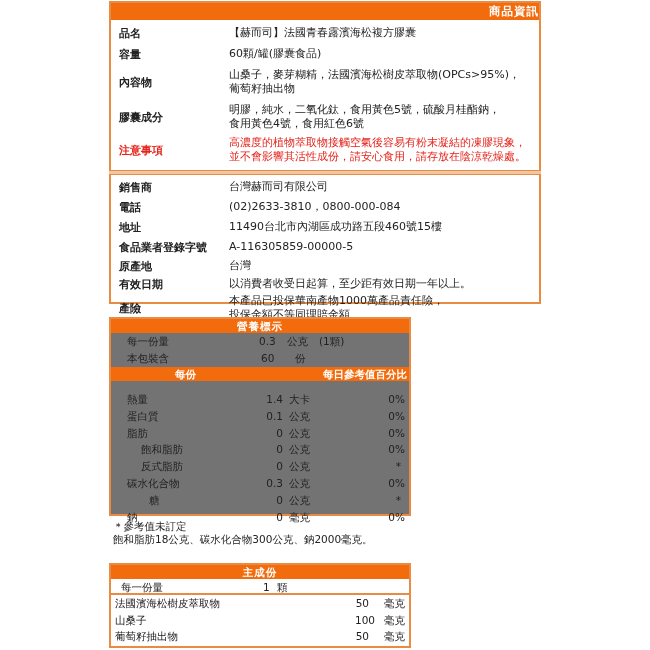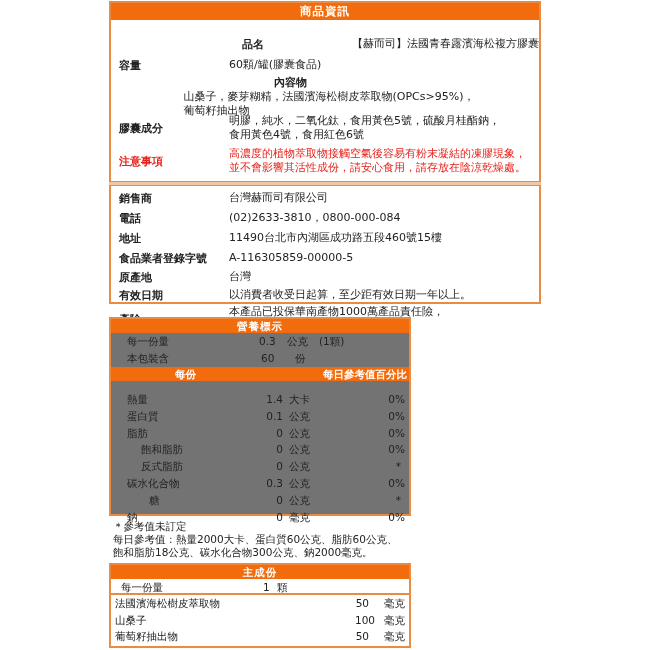--- a/index.html
+++ b/index.html
@@ -5,21 +5,21 @@
     * { box-sizing: border-box; margin: 0; padding: 0; }
     html, body { width: 650px; height: 650px; background: #ffffff; overflow: hidden; }
     body { position: relative; font-family: "DejaVu Sans", "Liberation Sans", sans-serif; color: #222; font-size: 11px; }
 
     
     .info-box {
       position: absolute; left: 109px; top: 1px; width: 432px; height: 303px;
       border: 2px solid #e98b43; background: #fff;
     }
     .info-header {
-      height: 17px; background: #f26c0d; color: #fff; text-align: center;
+      height: 17px; background: #f26c0d; color: #fff; text-align: right;
       font-size: 11.5px; font-weight: bold; line-height: 17px; letter-spacing: 1px;
     }
     .info-section { position: relative; padding: 0 0 0 8px; }
     .info-section.top { height: 148px; }
     .info-divider { height: 5px; background: #f0c6a3; border-top: 1px solid #e98b43; border-bottom: 1px solid #e98b43; margin: 0 -2px; }
     .info-row { display: flex; align-items: center; }
     .info-label { width: 110px; font-weight: bold; font-size: 11px; color: #222; flex-shrink: 0; }
     .info-label.warn { color: #e5231b; }
     .info-value { font-size: 11px; line-height: 14px; color: #222; }
     .info-value.warn { color: #e5231b; }
@@ -56,29 +56,29 @@
     .ing-serving { position: relative; height: 16px; font-size: 10.5px; line-height: 16px; border-bottom: 2px solid #e98b43; }
     .ing-row { position: relative; height: 16.5px; font-size: 10.5px; line-height: 16.5px; }
   </style>
 </head>
 <body>
 
 <div class="info-box">
   <div class="info-header">商品資訊</div>
 
   <div class="info-section top">
-    <div class="info-row" style="height:22px;margin-top:13px;justify-content:flex-end;">
+    <div class="info-row" style="height:22px;margin-top:2px;">
       <span class="info-label">品名</span>
       <span class="info-value">【赫而司】法國青春露濱海松複方膠囊</span>
     </div>
     <div class="info-row" style="height:20px;">
       <span class="info-label">容量</span>
       <span class="info-value">60顆/罐(膠囊食品)</span>
     </div>
-    <div class="info-row" style="height:36px;flex-direction:column;">
+    <div class="info-row" style="height:36px;">
       <span class="info-label">內容物</span>
       <span class="info-value">
         <span style="display:block">山桑子，麥芽糊精，法國濱海松樹皮萃取物(OPCs&gt;95%)，</span>
         <span style="display:block">葡萄籽抽出物</span>
       </span>
     </div>
     <div class="info-row" style="height:34px;">
       <span class="info-label">膠囊成分</span>
       <span class="info-value">
         <span style="display:block">明膠，純水，二氧化鈦，食用黃色5號，硫酸月桂酯鈉，</span>
@@ -198,21 +198,20 @@
       <span class="abs" style="left:16px;">鈉</span>
       <span class="abs" style="right:126px;">0</span>
       <span class="abs" style="left:178px;">毫克</span>
       <span class="abs" style="right:4px;">0%</span>
     </div>
   </div>
 </div>
 
 <div class="footnote">
   <div>＊參考值未訂定</div>
-  <div>每日參考值：熱量2000大卡、蛋白質60公克、脂肪60公克、</div>
   <div>飽和脂肪18公克、碳水化合物300公克、鈉2000毫克。</div>
 </div>
 
 <div class="ing-box">
   <div class="ing-header">主成份</div>
   <div class="ing-serving">
     <span class="abs" style="left:10px;">每一份量</span>
     <span class="abs" style="left:152px;">1</span>
     <span class="abs" style="left:166px;">顆</span>
   </div>

